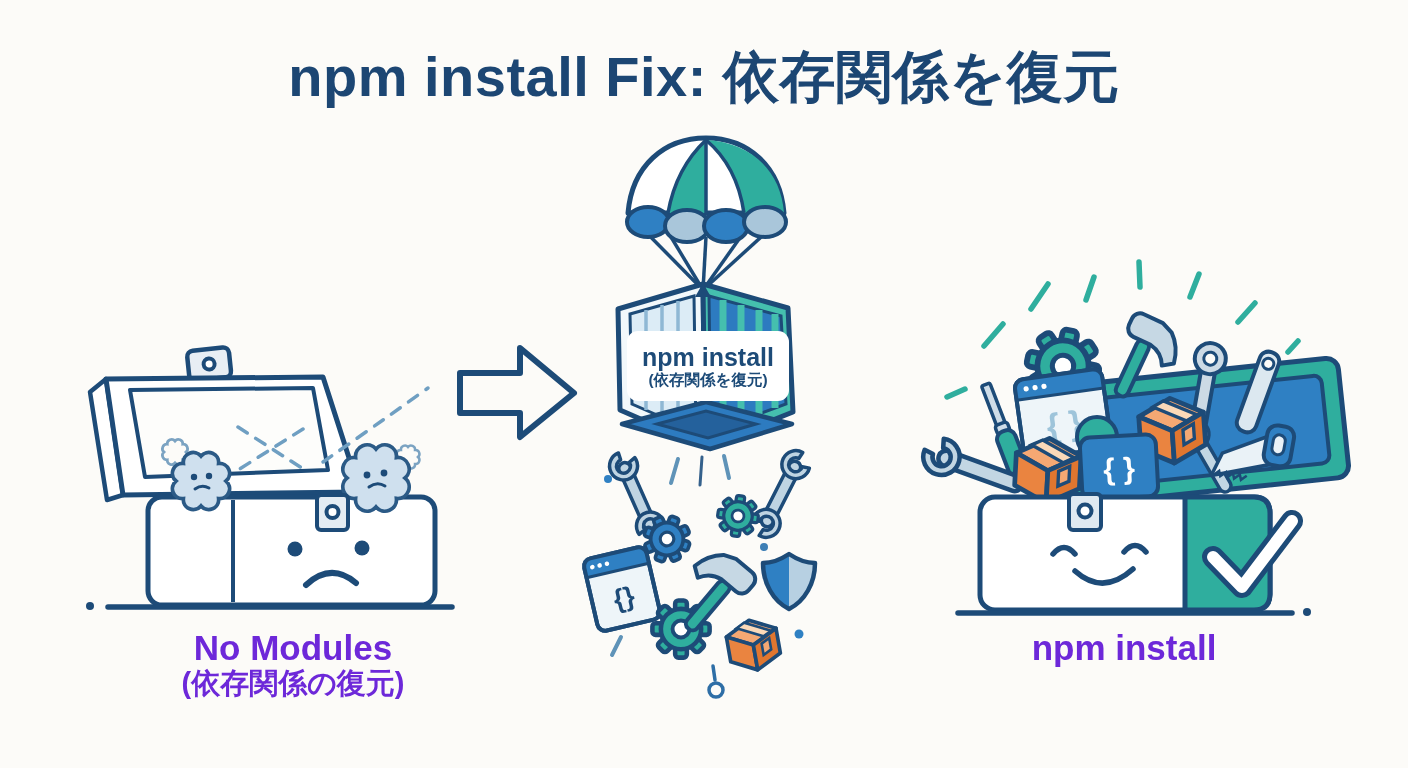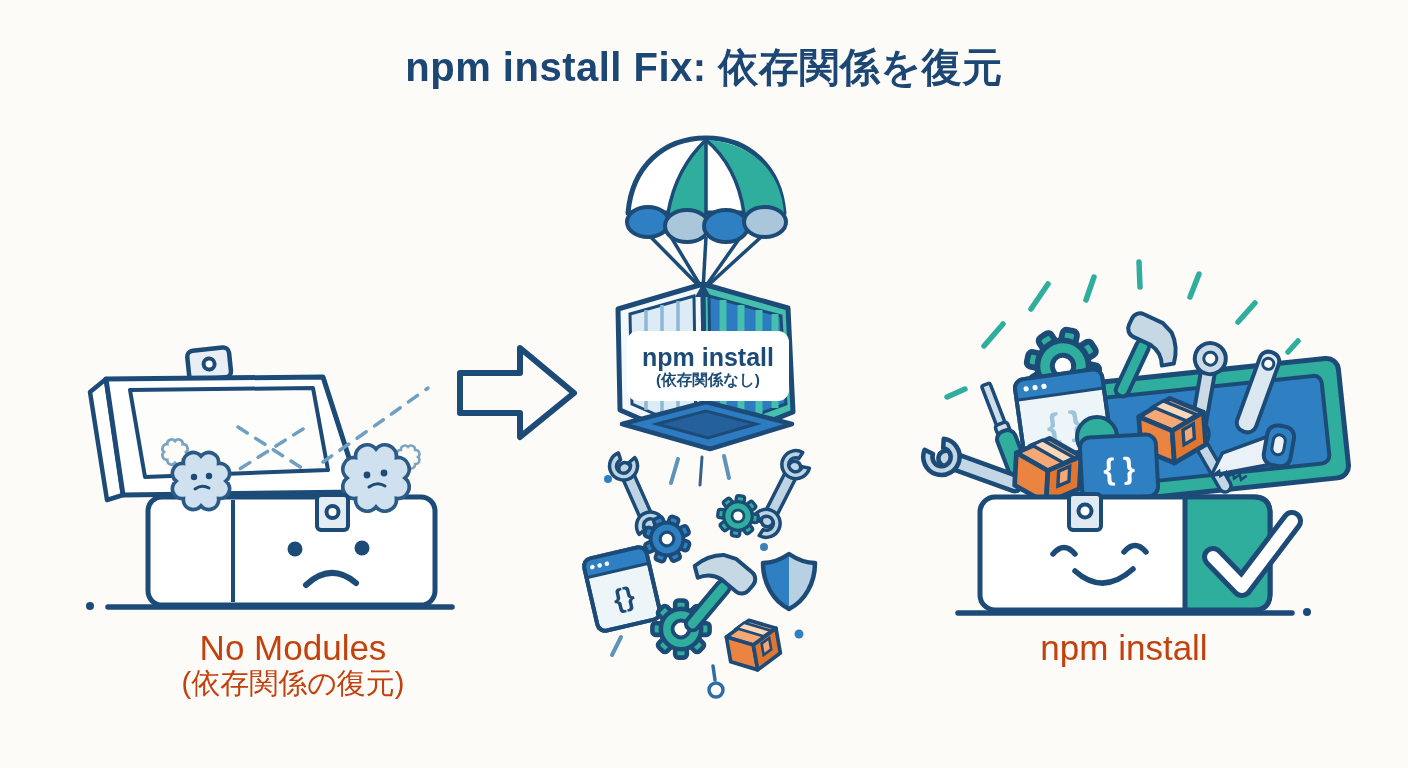--- a/index.html
+++ b/index.html
@@ -1,22 +1,22 @@
 <!DOCTYPE html>
 <html><head>
 <meta charset="utf-8">
 <style>
   html,body{margin:0;padding:0;}
   body{font-family:"Liberation Sans","DejaVu Sans",sans-serif;}
   .stage{position:relative;width:1408px;height:768px;background:#fcfbf8;overflow:hidden;}
   .stage svg{position:absolute;left:0;top:0;}
   .title{position:absolute;left:704px;top:40px;transform:translateX(-50%);
-         font-size:40px;font-weight:bold;color:#1c4673;white-space:nowrap;letter-spacing:.5px;text-align:right;}
-  .caption{position:absolute;transform:translateX(-50%);text-align:center;color:#c2410c;
-           font-weight:normal;line-height:1.12;white-space:nowrap;}
+         font-size:56px;font-weight:bold;color:#1c4673;white-space:nowrap;letter-spacing:.5px;text-align:right;}
+  .caption{position:absolute;transform:translateX(-50%);text-align:center;color:#6d28d9;
+           font-weight:bold;line-height:1.12;white-space:nowrap;}
   .caption .l1{font-size:35px;}
   .caption .l2{font-size:29px;}
   .pkg-label{position:absolute;left:627px;top:331px;width:162px;height:70px;background:#ffffff;
              border-radius:11px;display:flex;flex-direction:column;align-items:center;justify-content:center;
              color:#1d4b78;font-weight:bold;line-height:1.1;}
   .pkg-label .l1{font-size:25px;}
   .pkg-label .l2{font-size:15.5px;}
   svg text{font-family:"Liberation Sans","DejaVu Sans",sans-serif;}
 </style>
 </head>
@@ -258,21 +258,21 @@
     </g>
     <line x1="958" y1="613" x2="1292" y2="613" stroke="#1d4b78" stroke-width="5.5" stroke-linecap="round"></line>
     <circle cx="1307" cy="612" r="4" fill="#1d4b78"></circle>
   </g>
 </svg>
 
 <div class="title">npm install Fix: 依存関係を復元</div>
 
 <div class="pkg-label">
   <span class="l1">npm install</span>
-  <span class="l2">(依存関係なし)</span>
+  <span class="l2">(依存関係を復元)</span>
 </div>
 
 <div class="caption" style="left:293px;top:628px;">
   <div class="l1">No Modules</div>
   <div class="l2">(依存関係の復元)</div>
 </div>
 
 <div class="caption" style="left:1124px;top:628px;">
   <div class="l1">npm install</div>
 </div>

